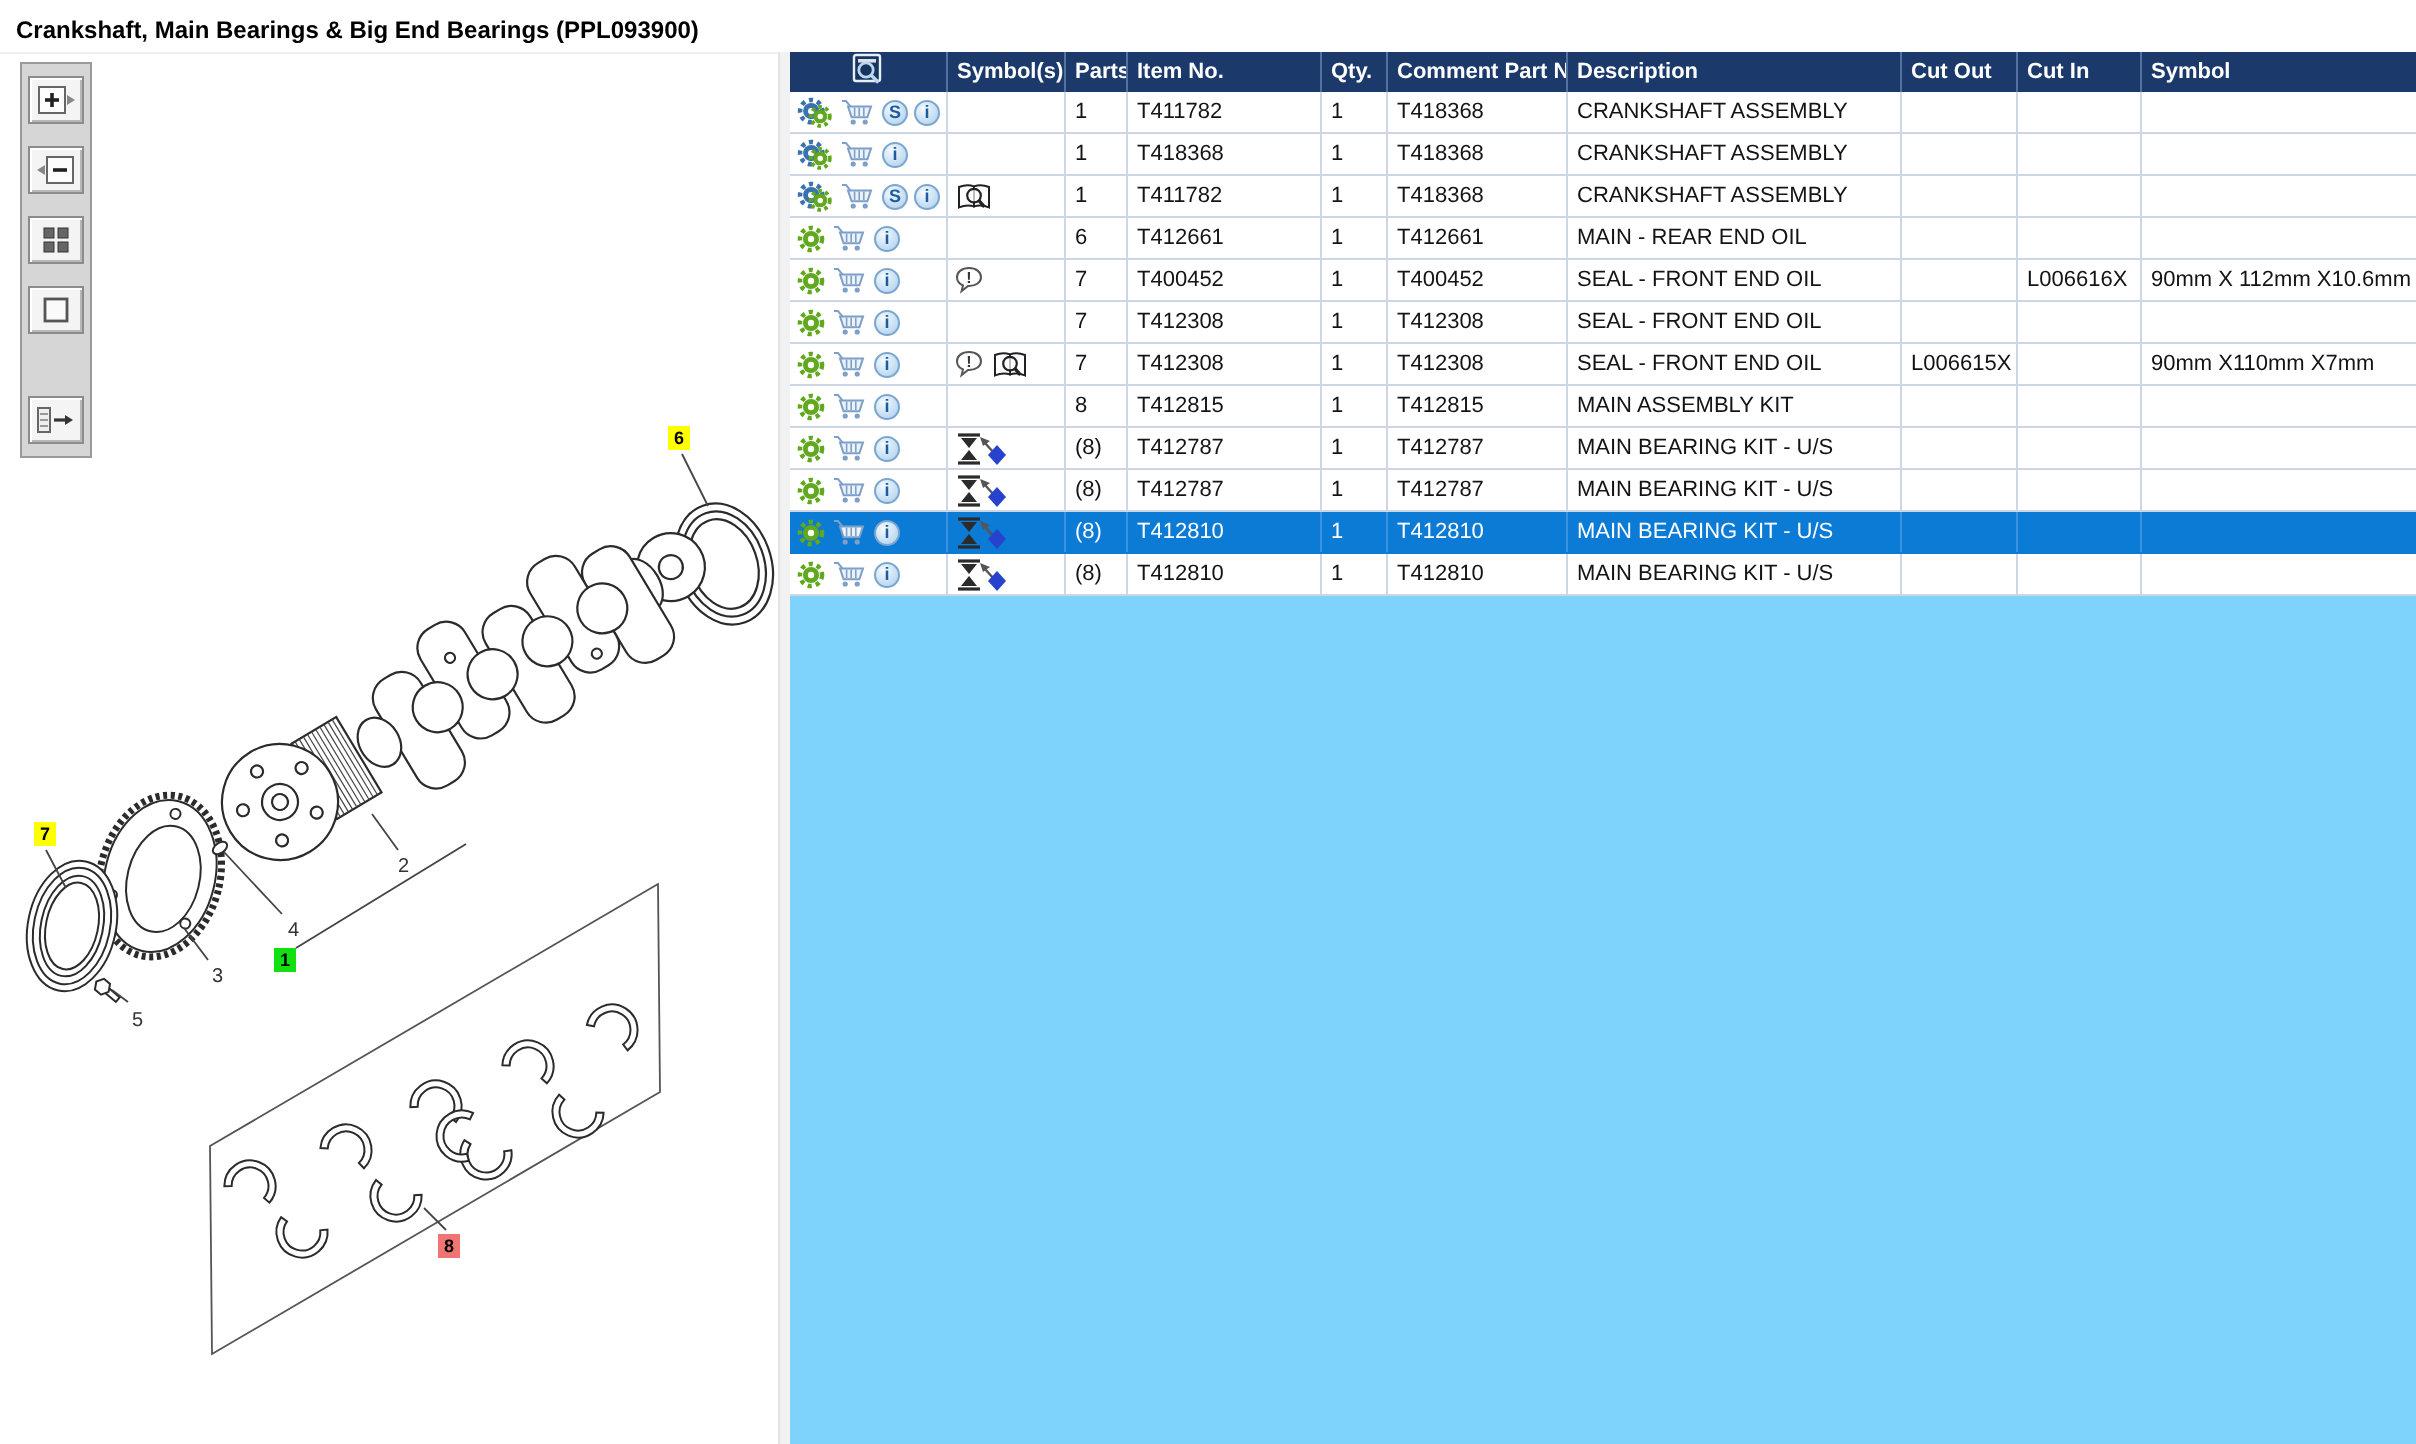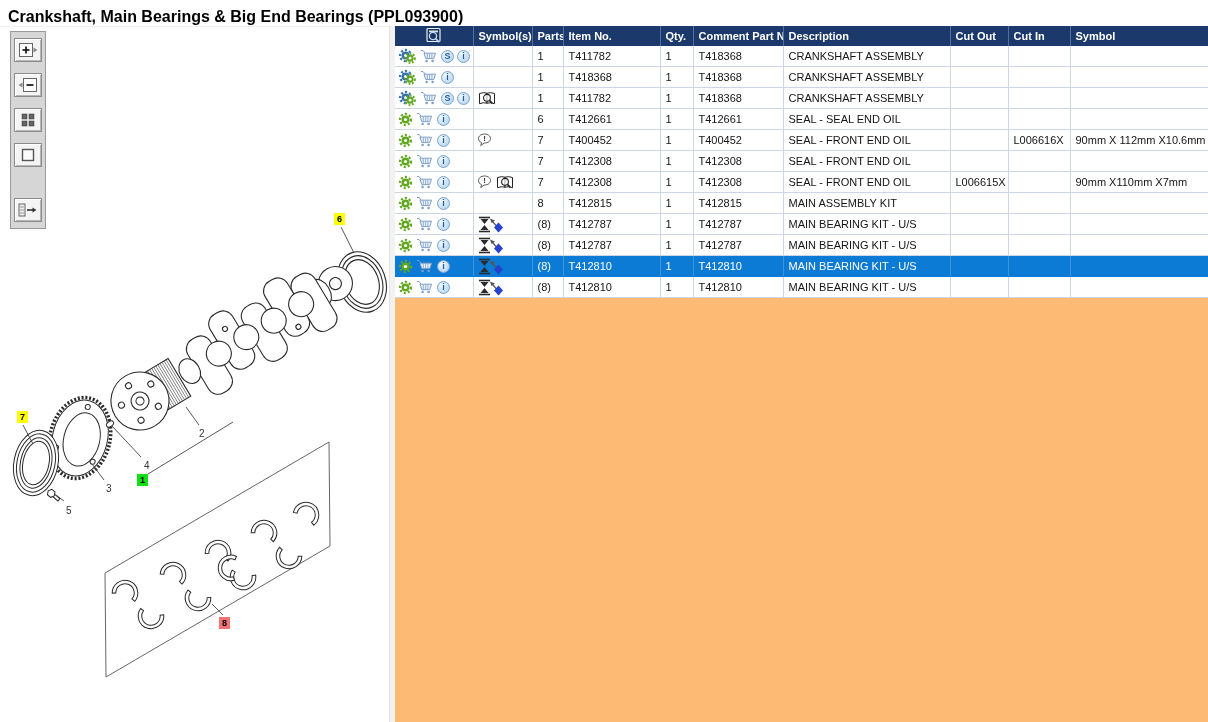--- a/index.html
+++ b/index.html
@@ -1,23 +1,23 @@
 <!DOCTYPE html>
 <html><head>
 <meta charset="utf-8">
 <style>
   html,body{margin:0;padding:0;}
   body{
     width:1208px;height:722px;position:relative;background:#ffffff;
     font-family:"Liberation Sans","DejaVu Sans",sans-serif;overflow:hidden;
   }
-  .page-title{position:absolute;left:8px;top:8px;font-size:16px;font-weight:bold;color:#000;}
+  .page-title{position:absolute;left:8px;top:8px;font-size:12px;font-weight:bold;color:#000;}
   .left-panel{position:absolute;left:0;top:26px;width:389px;bottom:0;background:#fff;border-top:1px solid #f0f0f0;}
   .splitter{position:absolute;left:389px;top:26px;width:6px;bottom:0;background:#f2f2f2;border-left:1px solid #e2e2e2;border-right:1px solid #e2e2e2;}
-  .right-pane{position:absolute;left:395px;top:26px;right:0;bottom:0;background:#fdba74;}
+  .right-pane{position:absolute;left:395px;top:26px;right:0;bottom:0;background:#7dd3fc;}
 
   
   .diagram-svg{position:absolute;left:0;top:0;}
   .callout{position:absolute;font-size:9px;font-weight:bold;line-height:1.15;padding:1px 3px;color:#000;}
   .hl-yellow{background:#ffff00;}
   .hl-green{background:#12e012;}
   .hl-red{background:#f07474;}
   .hl-none{background:transparent;color:#333;font-weight:normal;font-size:10px;}
 
   
@@ -439,21 +439,21 @@
               </span>
             </span>
           </td>
           <td class="c-symbols">
             <span class="iconrow"></span>
           </td>
           <td class="c-item">6</td>
           <td class="c-parts_no">T412661</td>
           <td class="c-qty">1</td>
           <td class="c-latest">T412661</td>
-          <td class="c-description">SEAL - SEAL END OIL</td>
+          <td class="c-description">MAIN - REAR END OIL</td>
           <td class="c-cut_out"></td>
           <td class="c-cut_in"></td>
           <td class="c-comment"></td>
         </tr>
         <tr>
           <td class="c-actions">
             <span class="iconrow">
               <span style="display: inline-flex;">
                 <svg width="15" height="15" viewBox="0 0 16 16">
                   <circle cx="8" cy="8" r="4.3" fill="#61a81f"></circle>

